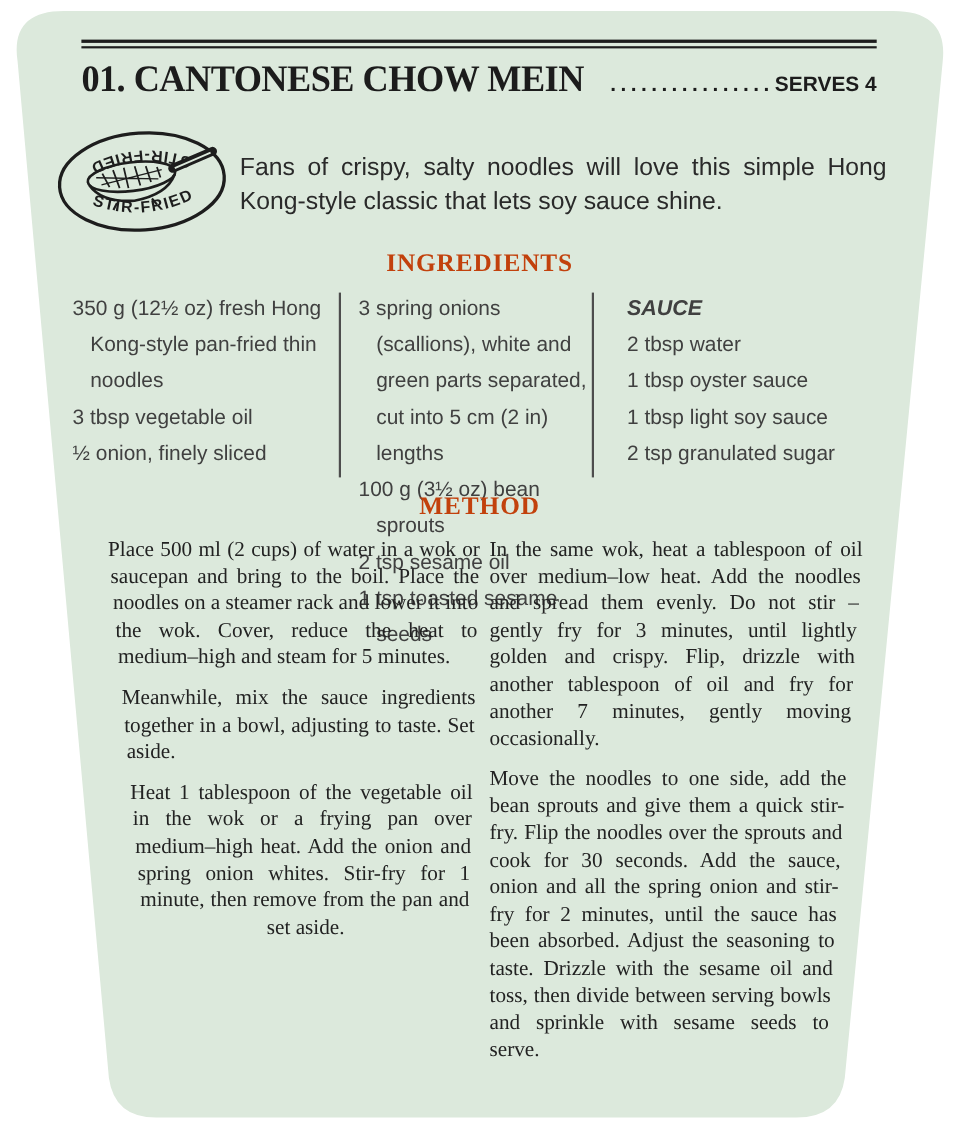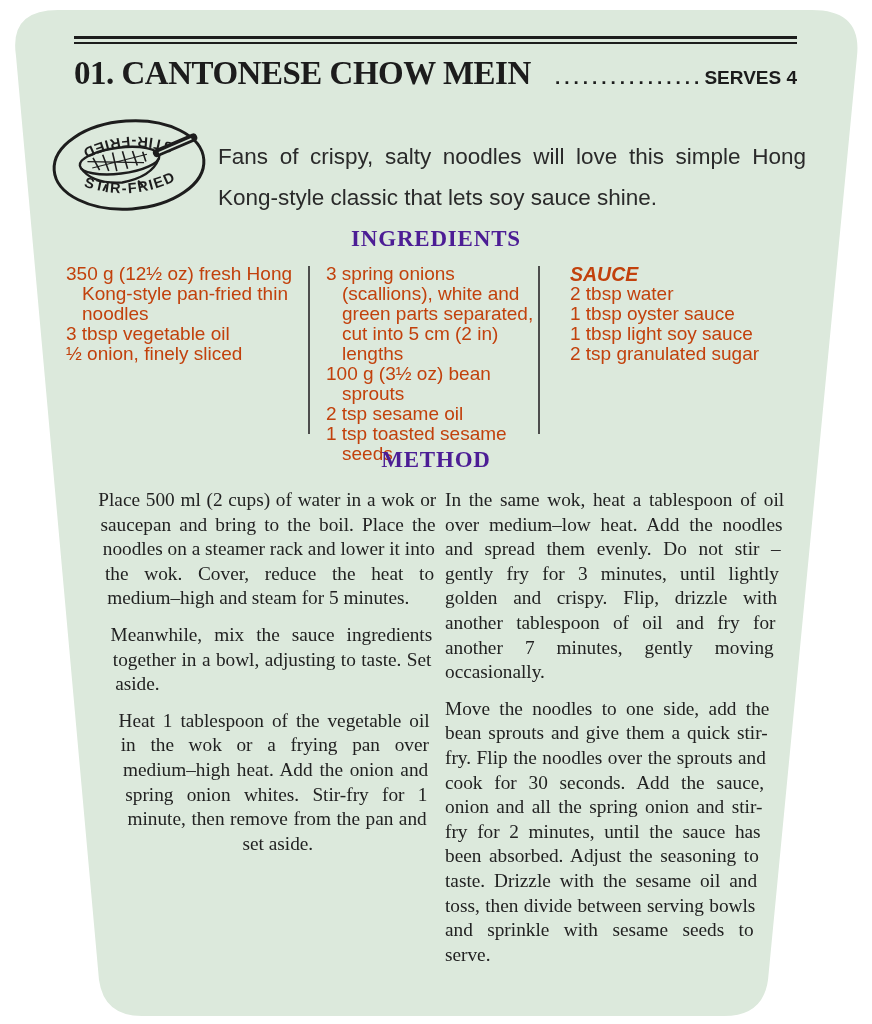--- a/index.html
+++ b/index.html
@@ -14,31 +14,31 @@
 
   .title-row{position:absolute;left:74px;top:54px;width:723px;display:flex;align-items:baseline;}
   .title{font-family:"Liberation Serif","DejaVu Serif",serif;font-weight:800;font-size:34px;
          letter-spacing:-0.5px;white-space:nowrap;color:#1c1c1c;transform:scaleX(0.97);transform-origin:left;}
   .dots{flex:1;overflow:hidden;white-space:nowrap;font-weight:700;font-size:19px;
         letter-spacing:4px;margin:0 4px 0 10px;color:#1c1c1c;}
   .serves{font-weight:700;font-size:19px;white-space:nowrap;color:#1c1c1c;}
 
   .badge{position:absolute;left:48px;top:116px;width:162px;height:98px;transform:rotate(-4deg);}
 
-  .intro{position:absolute;left:218px;top:113px;width:588px;font-size:22.5px;line-height:41px;
+  .intro{position:absolute;left:218px;top:113px;width:588px;font-size:22.5px;line-height:31px;
          text-align:justify;color:#2a2a2a;}
 
   .sec-heading{position:absolute;left:286px;width:300px;text-align:center;
          font-family:"Liberation Serif","DejaVu Serif",serif;font-weight:800;font-size:23px;
-         letter-spacing:0.8px;color:#4c1d95;}
+         letter-spacing:0.8px;color:#c2410c;}
   #ing-heading{top:226px;}
   #method-heading{top:447px;}
 
   .ing-row{position:absolute;left:66px;top:264px;width:748px;display:flex;}
-  .ing-col{font-size:19px;line-height:20px;color:#c2410c;}
+  .ing-col{font-size:19px;line-height:33px;color:#404040;}
   .ing-col ul{list-style:none;margin:0;padding:0;}
   .ing-col li{padding-left:16px;text-indent:-16px;}
   #ing-col-1{width:242px;padding-right:6px;box-sizing:border-box;}
   #ing-col-2{width:228px;padding-left:16px;box-sizing:border-box;}
   #ing-col-3{width:250px;padding-left:30px;box-sizing:border-box;}
   .divider{width:2px;background:#4d4d4d;height:168px;margin-top:2px;}
   .sauce-sub{font-weight:700;font-style:italic;font-size:19.5px;}
 
   .method-row{position:absolute;left:96px;top:488px;width:690px;display:flex;gap:8px;}
   .m-col{width:341px;font-size:19.3px;line-height:24.6px;color:#222;}

